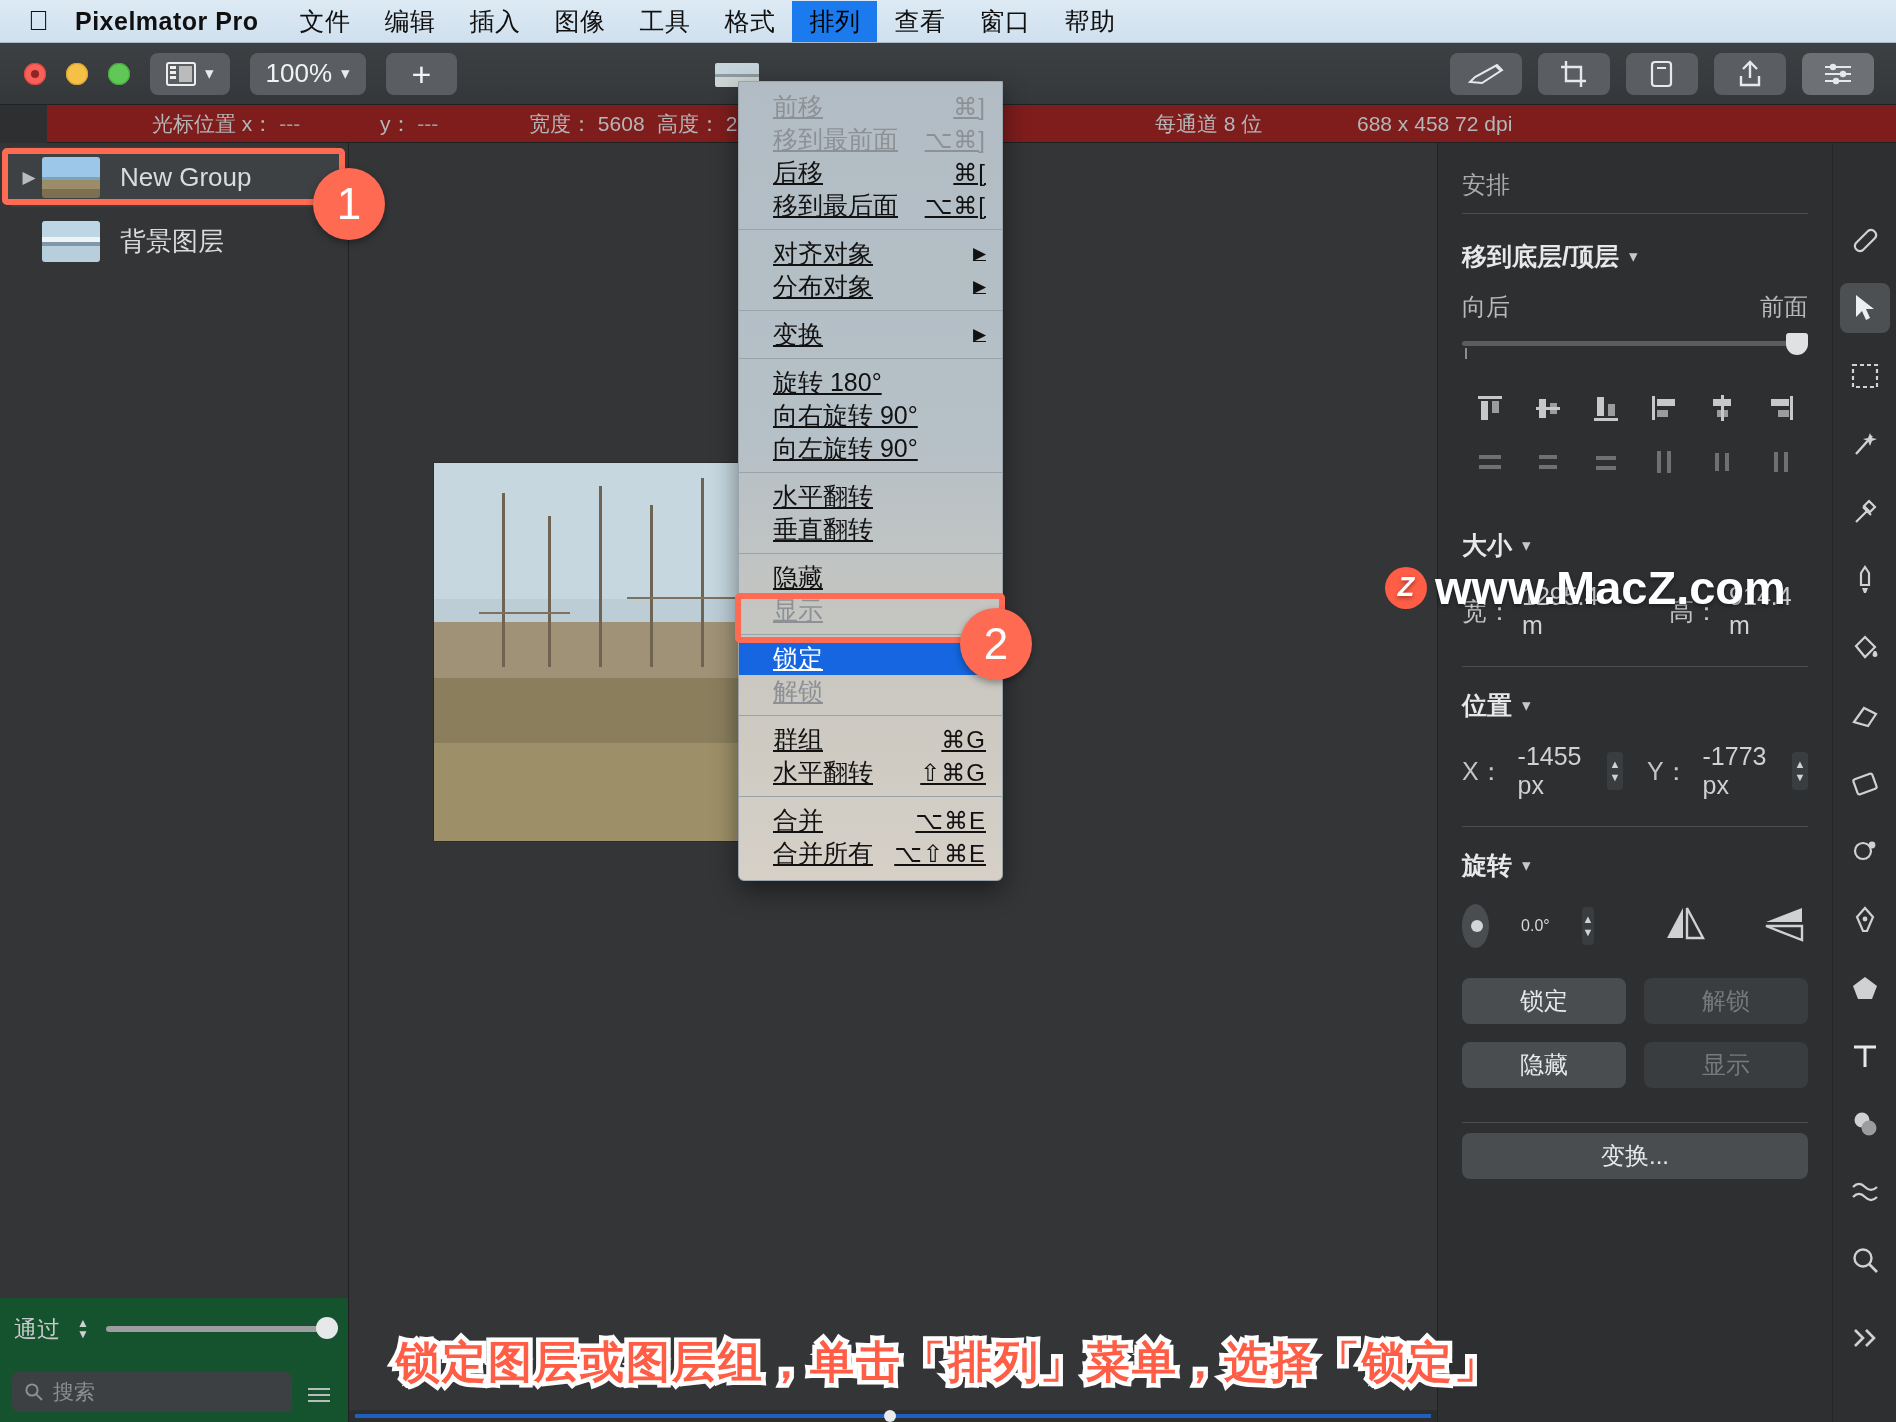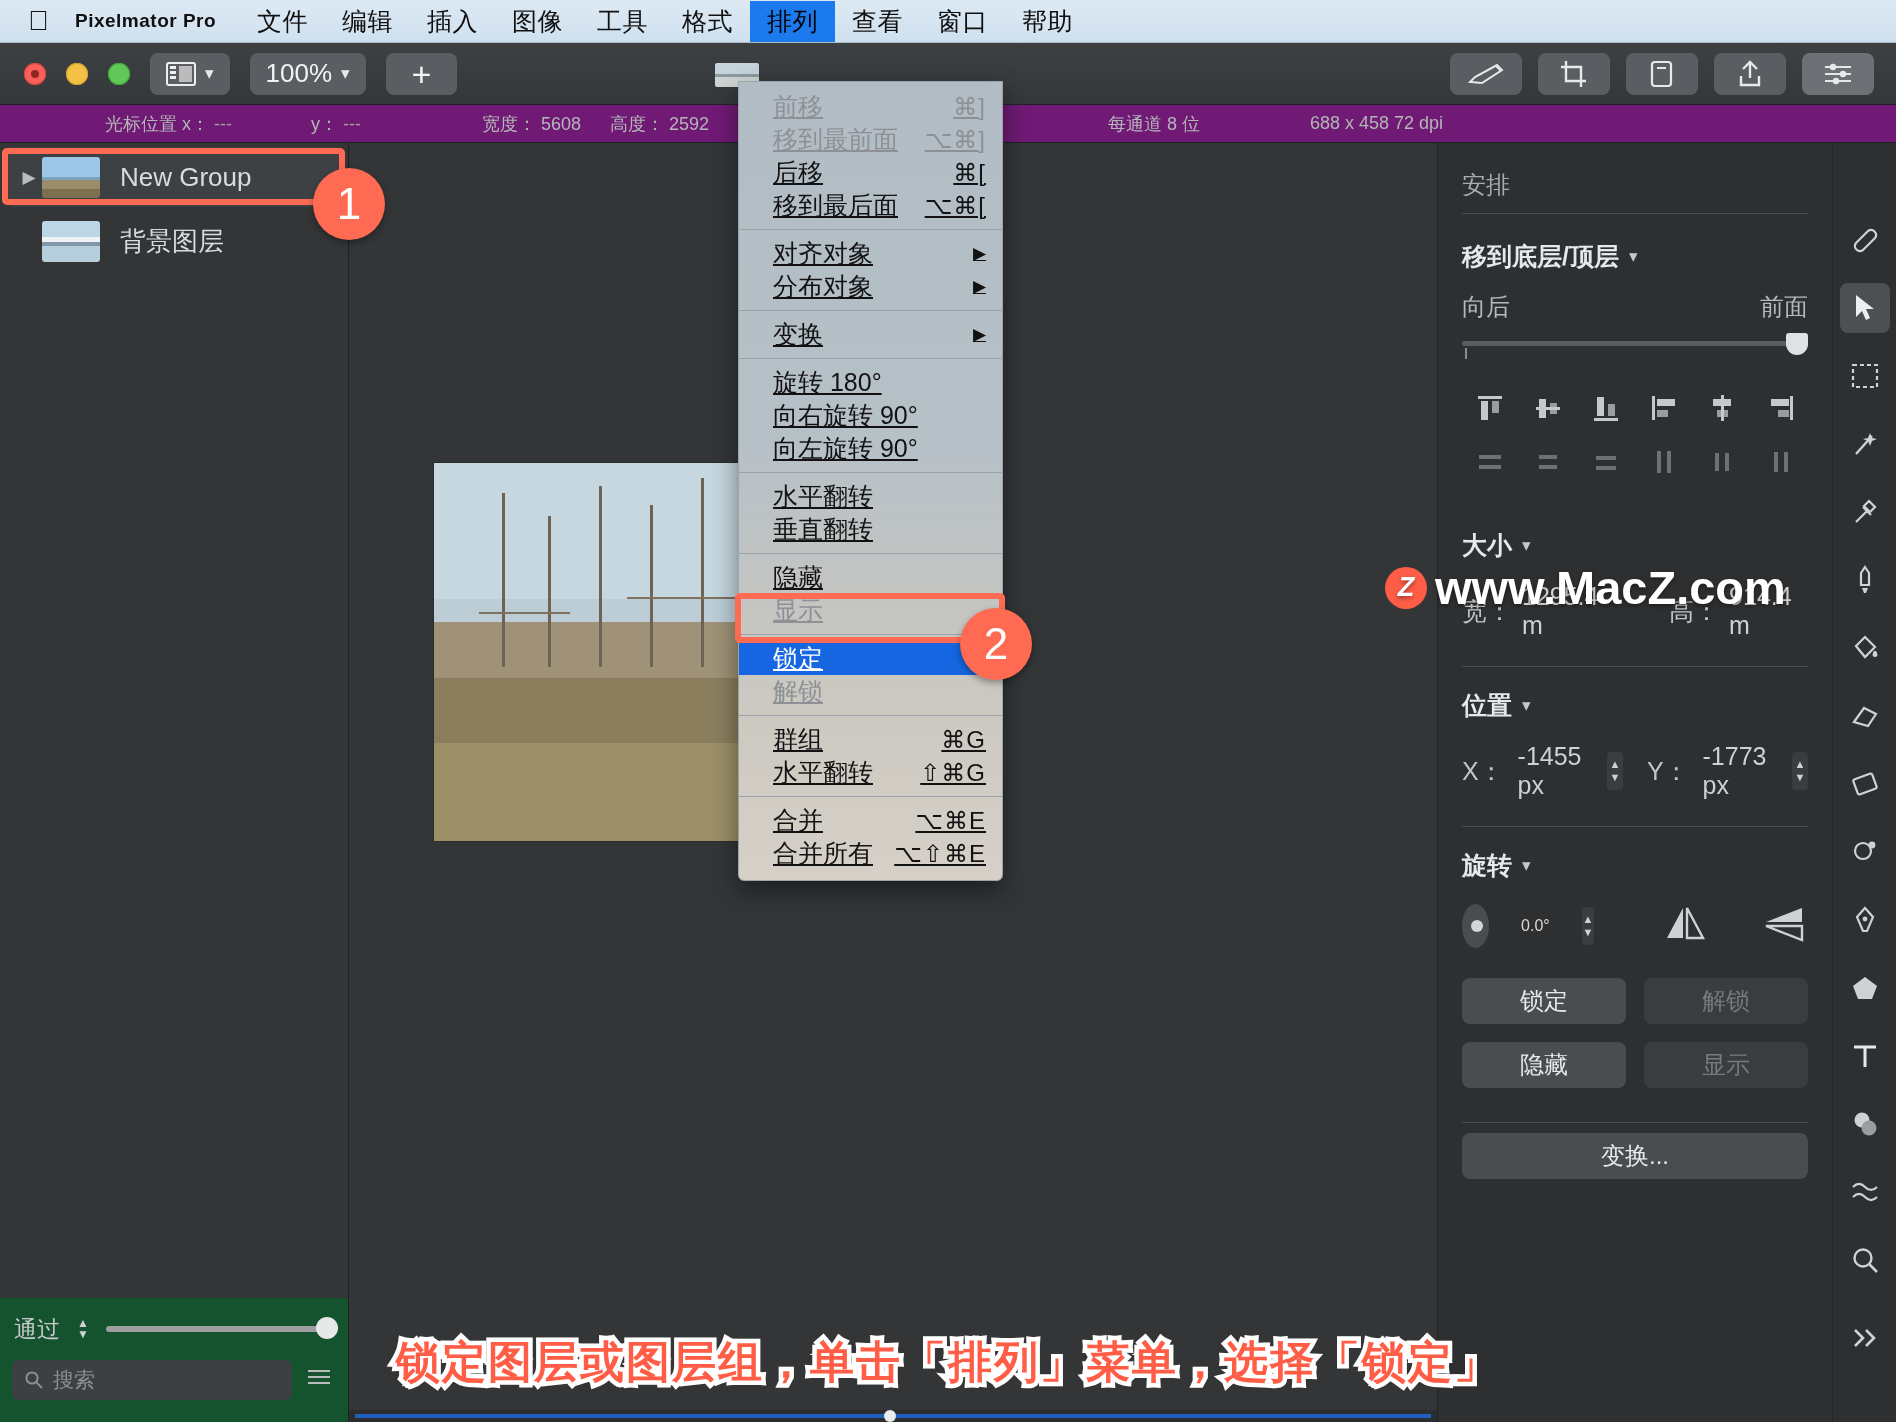--- a/index.html
+++ b/index.html
@@ -14,21 +14,21 @@
     position:absolute; left:0; top:0; width:1896px; height:43px;
     background:linear-gradient(#ddeaf4,#cfe0ee);
     display:flex; align-items:center; gap:0px; padding-left:28px;
     border-bottom:1px solid #aab9c6; z-index:40;
   }
   #menubar .apple{ font-size:28px; color:#111; line-height:1; margin-right:26px; }
   #menubar .mi{
     font-size:25px; color:#101010; padding:4px 17px; white-space:nowrap;
     letter-spacing:.5px;
   }
-  #menubar .mi.brand{ font-weight:bold; font-size:19px; padding-left:0; padding-right:24px;}
+  #menubar .mi.brand{ font-weight:bold; font-size:25px; padding-left:0; padding-right:24px;}
   #menubar .mi.active{ background:#1b7aee; color:#000000; }
 
   
   #win{
     position:absolute; left:0; top:43px; width:1896px; height:1379px;
     background:#2d2f31; overflow:hidden;
   }
 
   
   #toolbar{
@@ -63,22 +63,22 @@
 
   
   #doc-thumb{
     position:absolute; left:715px; top:20px; width:44px; height:24px;
     background:linear-gradient(#c6d4db 0 45%, #8d9ba0 45% 60%, #cfd6d2 60% 100%);
     border-radius:2px;
   }
 
   
   #infobar{
-    height:38px; background:#701a75; border-bottom:1px solid #1e2022;
-    display:flex; align-items:center; font-size:18px; color:#b4b6b8; position:relative;
+    height:38px; background:#7f1d1d; border-bottom:1px solid #1e2022;
+    display:flex; align-items:center; font-size:21px; color:#b4b6b8; position:relative;margin-left:47px;
   }
   #infobar .grp{ position:absolute; white-space:nowrap; }
   #infobar .dim{ color:#9a9c9e; }
 
   
   #body{ position:relative; height:1279px; }
 
   
   #layers{
     position:absolute; left:0; top:0; width:349px; bottom:0;
@@ -96,21 +96,21 @@
   .lname{ font-size:26px; color:#d9dbdd; }
 
   
   #left-bottom{ position:absolute; left:0; right:0; bottom:0; height:124px; background:#14532d;}
   #blend-row{ display:flex; align-items:center; height:62px; padding:0 14px; gap:12px;}
   #blend-row .lbl{ font-size:23px; color:#c7c9cb; }
   .stepper{ width:22px; height:34px; display:flex; flex-direction:column; justify-content:center;
             align-items:center; color:#cfd1d3; font-size:12px; line-height:11px;}
   .opac-track{ flex:1; height:6px; background:#9c9ea0; border-radius:3px; position:relative; margin-right:6px;}
   .opac-knob{ position:absolute; right:-10px; top:-9px; width:22px;height:22px;border-radius:50%;background:#e6e8ea;}
-  #search-row{ display:flex;align-items:flex-start; height:52px; padding:0 12px; gap:10px; }
+  #search-row{ display:flex;align-items:flex-end; height:52px; padding:0 12px; gap:10px; }
   .searchbox{ flex:1; height:40px; background:#3d4043; border-radius:7px;
               display:flex; align-items:center; padding:0 12px; gap:9px; color:#8c8e90; font-size:21px;}
   .hamb{ width:34px;height:34px; display:flex;flex-direction:column;justify-content:center;gap:4px;align-items:center;}
   .hamb i{ display:block;width:22px;height:2px;background:#b9bbbd;}
 
   
   #canvas{
     position:absolute; left:349px; right:459px; top:0; bottom:0;
     background:#333537; overflow:hidden;
   }

